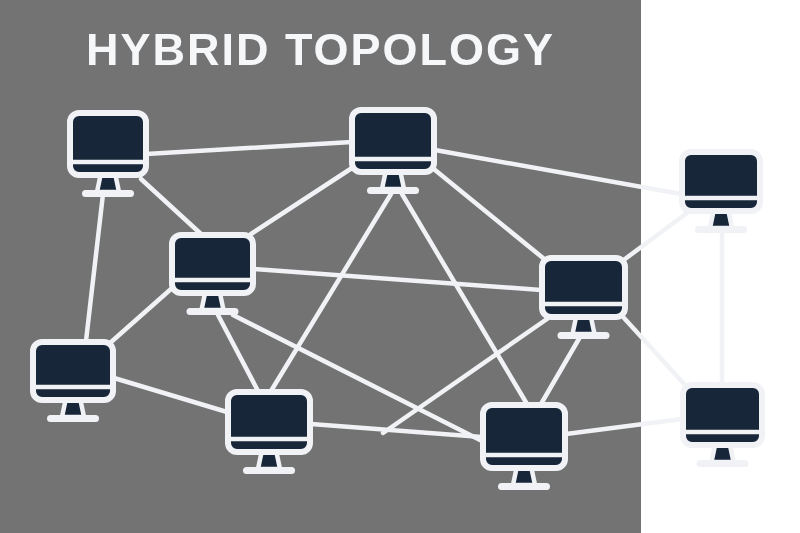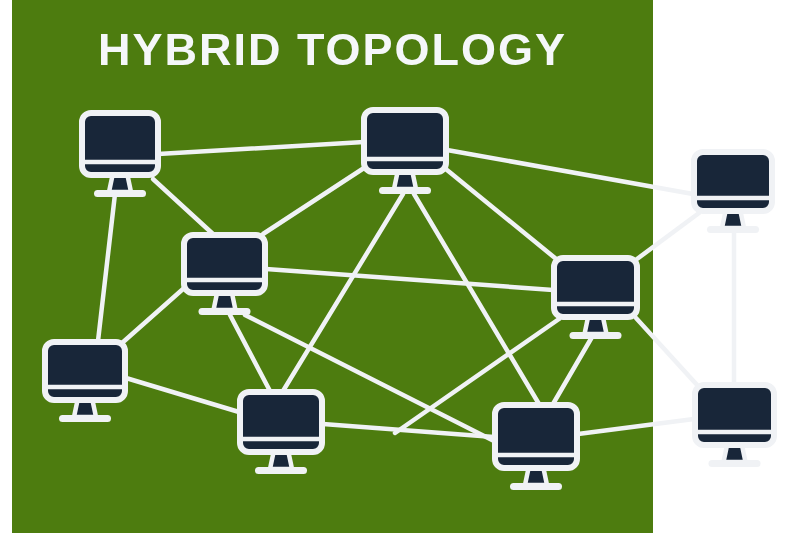--- a/index.html
+++ b/index.html
@@ -4,22 +4,21 @@
 <style>
   html, body { margin: 0; padding: 0; }
   body {
     width: 800px; height: 533px;
     font-family: "Liberation Sans", sans-serif;
     overflow: hidden;
   }
   .canvas {
     position: relative;
     width: 641px; height: 533px;
-    background: #4d7c0f;
-    margin-left: 12px;
+    background: #737373;
   }
   .canvas svg {
     position: absolute;
     left: 0; top: 0;
   }
   h1.title {
     position: absolute;
     left: 0; top: 24px;
     width: 100%;
     margin: 0;

